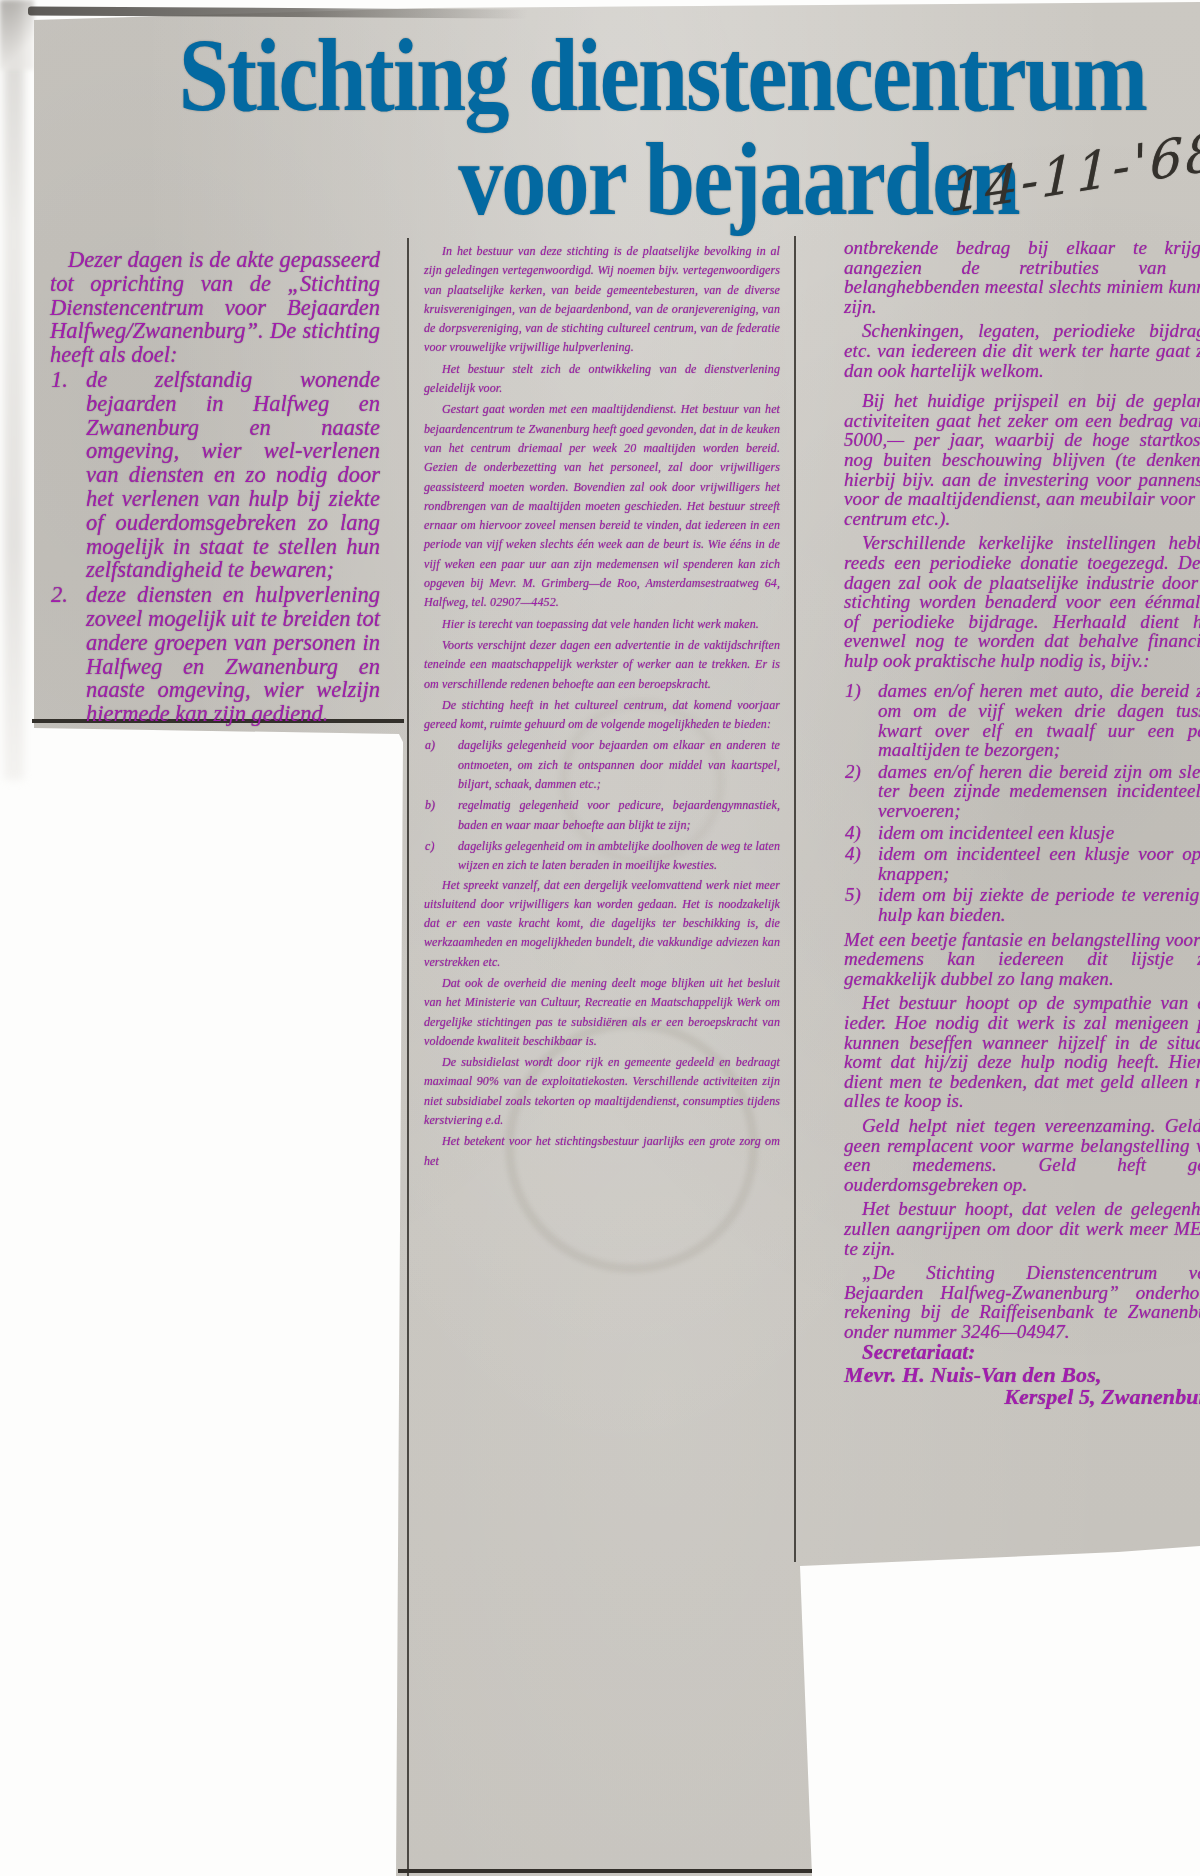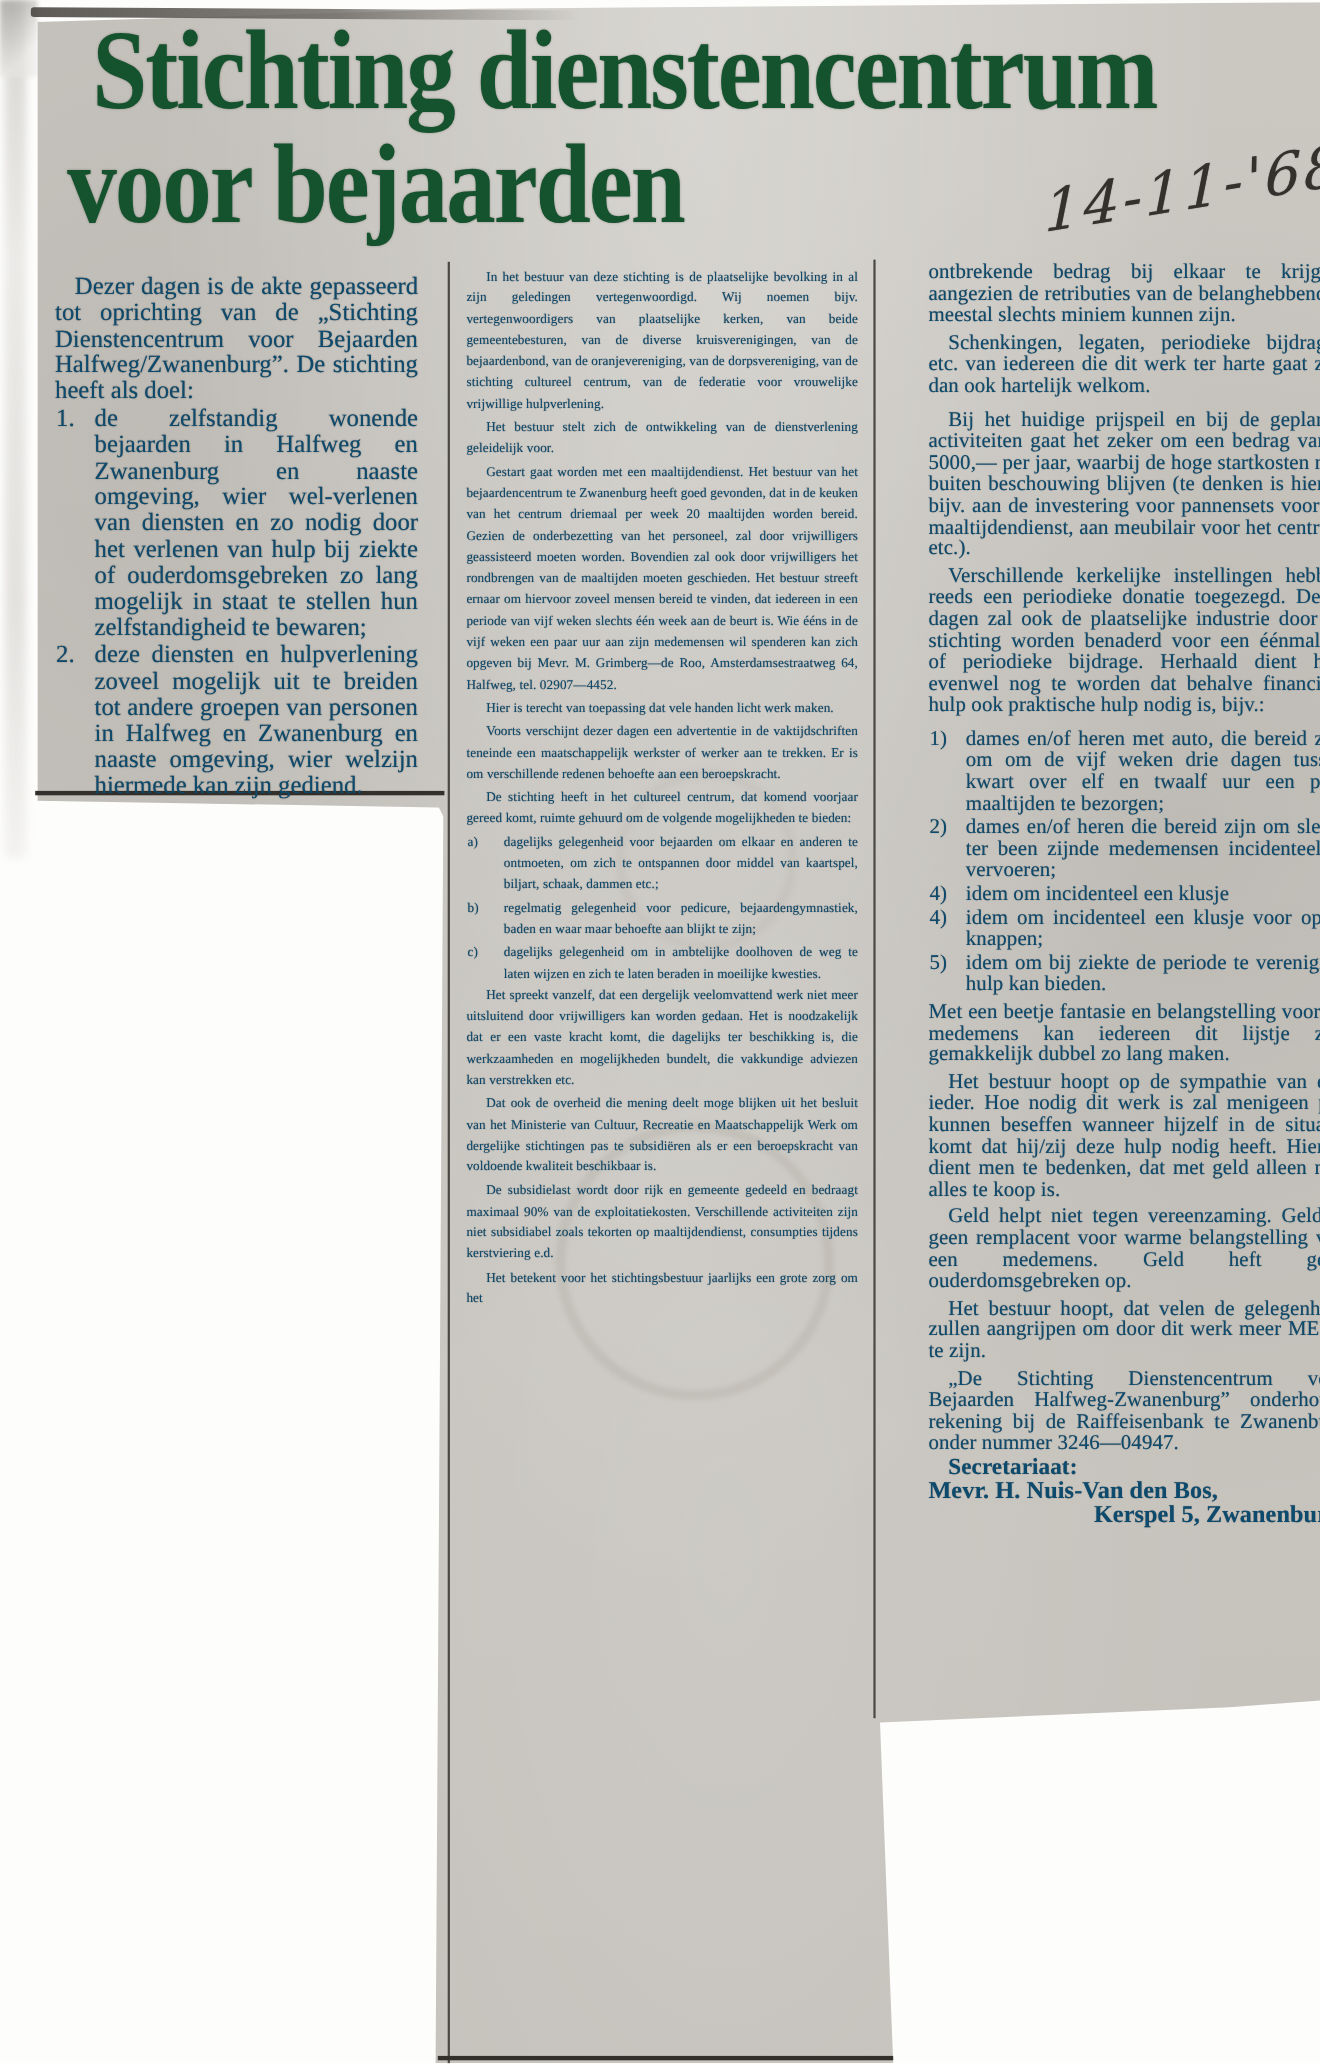--- a/index.html
+++ b/index.html
@@ -28,33 +28,33 @@
         border:9px solid rgba(110,100,80,.10);filter:blur(2px);}
   .ring-stain2{position:absolute;left:560px;top:700px;width:150px;height:150px;border-radius:50%;
         border:7px solid rgba(110,100,80,.07);filter:blur(3px);}
   
   .rule{position:absolute;background:#4b4843;}
   .rule-v1{left:407px;top:238px;width:2px;height:1638px;}
   .rule-v2{left:794px;top:236px;width:2px;height:1326px;}
   .rule-h-left{left:32px;top:719px;width:372px;height:4px;background:#33302b;}
   .rule-h-bottom{left:398px;top:1869px;width:414px;height:4px;background:#33302b;}
   
-  .headline{position:absolute;left:30px;top:14px;width:1170px;text-align:left;color:#14532d;}
+  .headline{position:absolute;left:30px;top:26px;width:1170px;text-align:right;color:#0369a1;}
   .hl{display:inline-block;font-weight:bold;line-height:1;white-space:nowrap;
       text-shadow:0 0 2px rgba(35,32,28,.40);}
   .hl1{font-size:100px;letter-spacing:-2px;transform:scale(.90,1.03);transform-origin:50% 50%;}
   .hl2{font-size:100px;letter-spacing:-2px;transform:scale(.90,1.03);transform-origin:50% 50%;
       margin-top:4px;margin-right:150px;}
   .hand-date{position:absolute;left:948px;top:142px;font-size:52px;font-style:italic;
       font-family:"DejaVu Serif","Liberation Serif",serif;color:#34312c;
       transform:rotate(-9deg) skewX(-10deg);letter-spacing:3px;white-space:nowrap;
       text-shadow:0 0 1px rgba(40,38,34,.6);}
   
-  .col{position:absolute;color:#0c4a6e;text-align:justify;
-       text-shadow:0 0 1px rgba(45,42,38,.55);}
+  .col{position:absolute;color:#a21caf;text-align:justify;
+       text-shadow:0 0 1px rgba(45,42,38,.55);font-style:italic;}
   .col-left{left:50px;top:248px;width:330px;font-size:22.5px;line-height:23.8px;
        text-shadow:0 0 1.2px rgba(40,37,33,.65);}
   .col-mid{left:424px;top:242px;width:356px;font-size:12px;line-height:19.3px;
        letter-spacing:.1px;}
   .col-right{left:808px;top:238px;width:380px;font-size:19px;line-height:19.6px;
        letter-spacing:.1px;margin-left:36px;}
   .np{margin:0;}
   .np + .np{margin-top:2px;}
   .ind{text-indent:18px;}
   .gap-s{margin-top:5px !important;}

